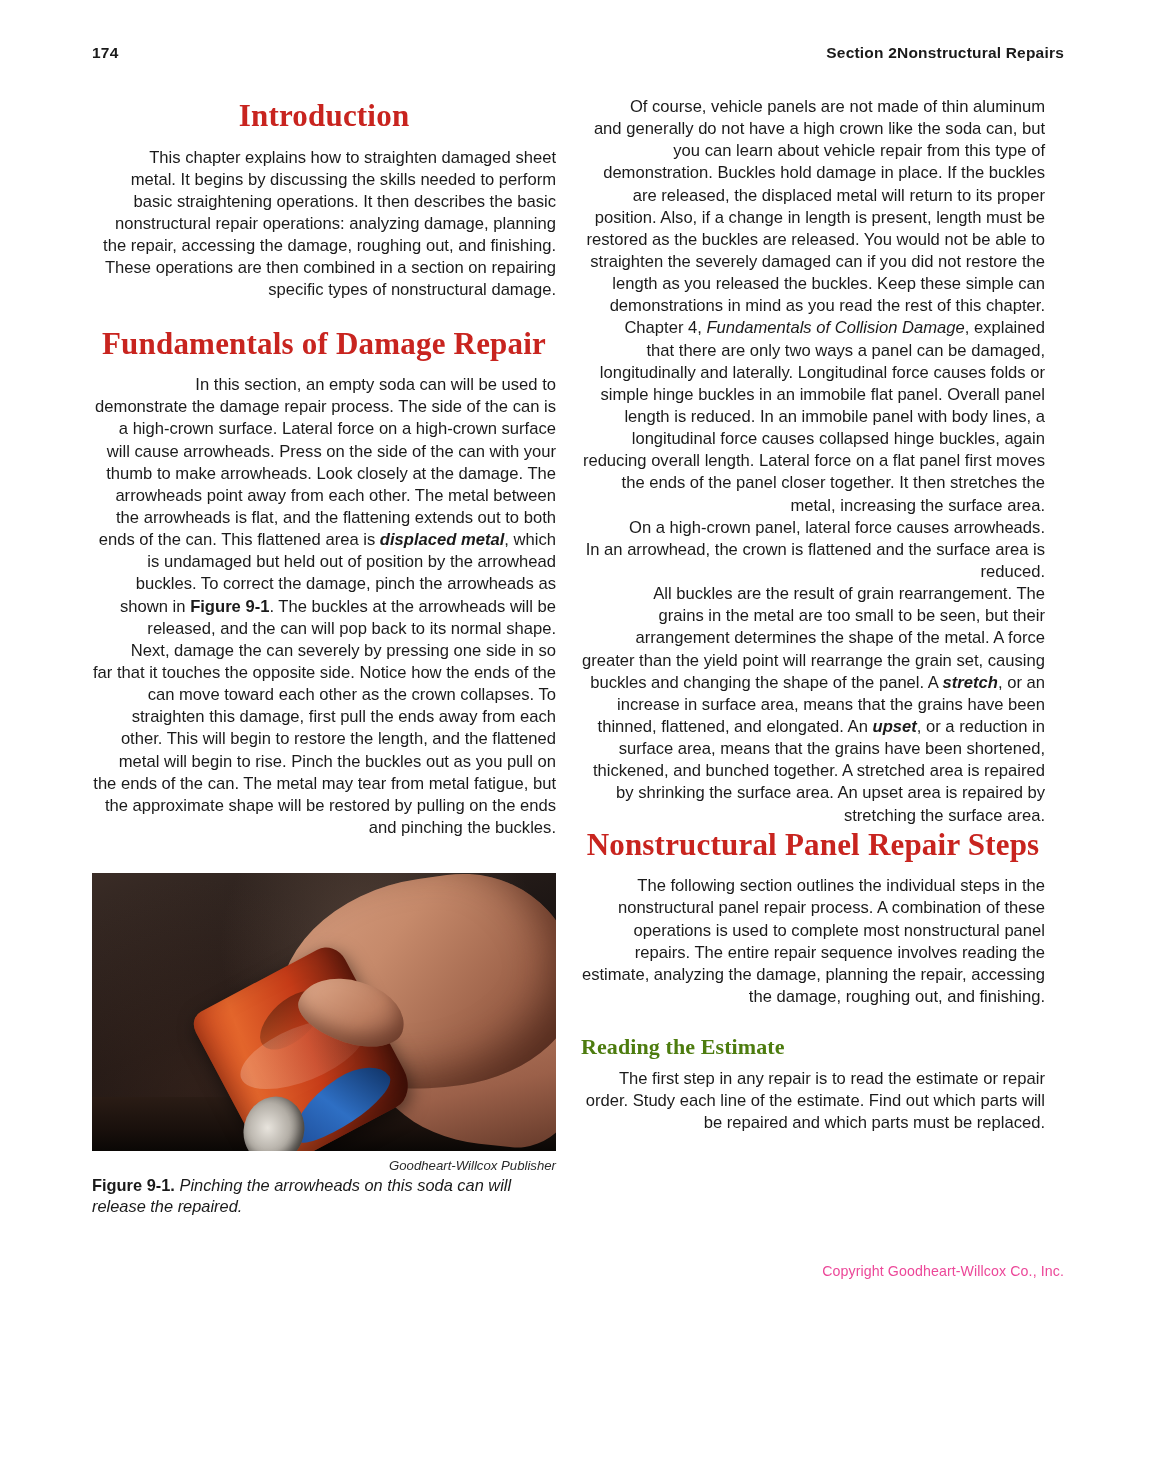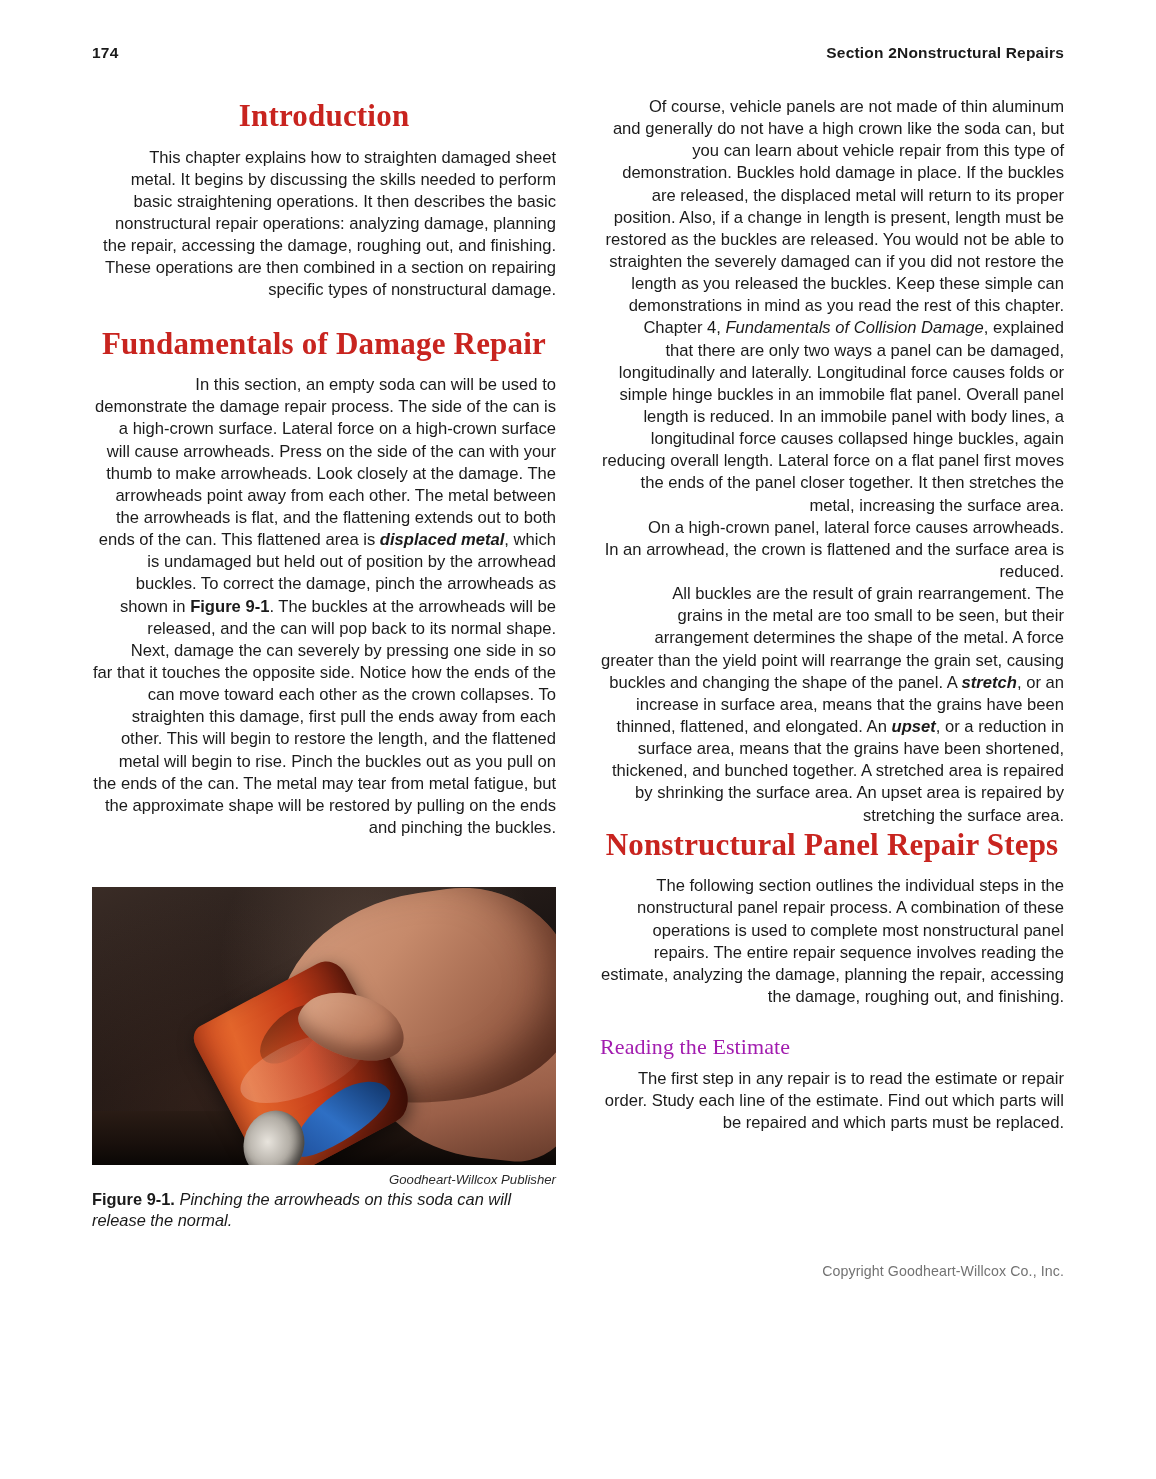--- a/index.html
+++ b/index.html
@@ -31,62 +31,62 @@
     font-weight: bold;
     letter-spacing: 0.2px;
     margin-bottom: 34px;
   }
   .running-head .folio { font-size: 15.5px; }
   .running-head .rh-right { display: flex; }
 
   
   .columns {
     display: flex;
-    gap: 44px;
+    gap: 25px;
     align-items: flex-start;
   }
   .col {
     width: 464px;
   }
   
   h1.chapter-head {
     font-family: "Liberation Serif", serif;
     color: #c8241f;
     font-size: 31px;
     line-height: 1.18;
     font-weight: bold;
     text-align: center;
     margin: 0 0 12px 0;
     letter-spacing: 0.2px;
   }
   h1.chapter-head.tight { margin-top: 2px; }
   h2.sub-head {
     font-family: "Liberation Serif", serif;
     font-size: 22px;
-    font-weight: normal;
-    color: #a21caf;
+    font-weight: bold;
+    color: #4d7c0f;
     margin: 26px 0 8px 0;
     letter-spacing: 0.1px;
   }
   p.body {
     font-size: 16.6px;
     line-height: 1.335;
     margin: 0;
     text-align: right;
     text-indent: 32px;
     color: #1b1b1b;
   }
   p.body + p.body { margin-top: 0; }
   .it { font-style: italic; }
   .bi { font-style: italic; font-weight: bold; }
   .b { font-weight: bold; }
 
   
   .figure-block {
-    margin-top: 48px;
+    margin-top: 34px;
   }
   .photo {
     width: 464px;
     height: 278px;
     position: relative;
     overflow: hidden;
     background: #100d0c;
   }
   .photo .bg {
     position: absolute;
@@ -200,21 +200,21 @@
   }
   .caption .cap-label { font-weight: bold; font-style: normal; }
   .caption .cap-text { font-style: italic; }
 
   
   .copyright {
     position: absolute;
     right: 92px;
     bottom: 40px;
     font-size: 14.2px;
-    color: #737373;
+    color: #ec4899;
     letter-spacing: 0.1px;
   }
 </style>
 </head>
 <body>
 
 <div class="page">
 
   <div class="running-head">
     <span class="folio">174</span>
@@ -246,21 +246,21 @@
           <div class="hand"></div>
           <div class="can">
             <div class="dent"></div>
             <div class="label-swoosh"></div>
             <div class="blue-wave"></div>
             <div class="top-rim"></div>
           </div>
           <div class="thumb"></div>
         </div>
         <p class="credit">Goodheart-Willcox Publisher</p>
-        <p class="caption"><span class="cap-label">Figure 9-1.</span><span class="cap-text"> Pinching the arrowheads on this soda can will release the normal.</span></p>
+        <p class="caption"><span class="cap-label">Figure 9-1.</span><span class="cap-text"> Pinching the arrowheads on this soda can will release the repaired.</span></p>
       </div>
 
     </div>
 
     <div class="col">
 
       <p class="body">Of course, vehicle panels are not made of thin aluminum and generally do not have a high crown like the soda can, but you can learn about vehicle repair from this type of demonstration. Buckles hold damage in place. If the buckles are released, the displaced metal will return to its proper position. Also, if a change in length is present, length must be restored as the buckles are released. You would not be able to straighten the severely damaged can if you did not restore the length as you released the buckles. Keep these simple can demonstrations in mind as you read the rest of this chapter.</p>
 
       <p class="body"><span>Chapter 4, </span><span class="it">Fundamentals of Collision Damage</span><span>, explained that there are only two ways a panel can be damaged, longitudinally and laterally. Longitudinal force causes folds or simple hinge buckles in an immobile flat panel. Overall panel length is reduced. In an immobile panel with body lines, a longitudinal force causes collapsed hinge buckles, again reducing overall length. Lateral force on a flat panel first moves the ends of the panel closer together. It then stretches the metal, increasing the surface area.</span></p>
 

